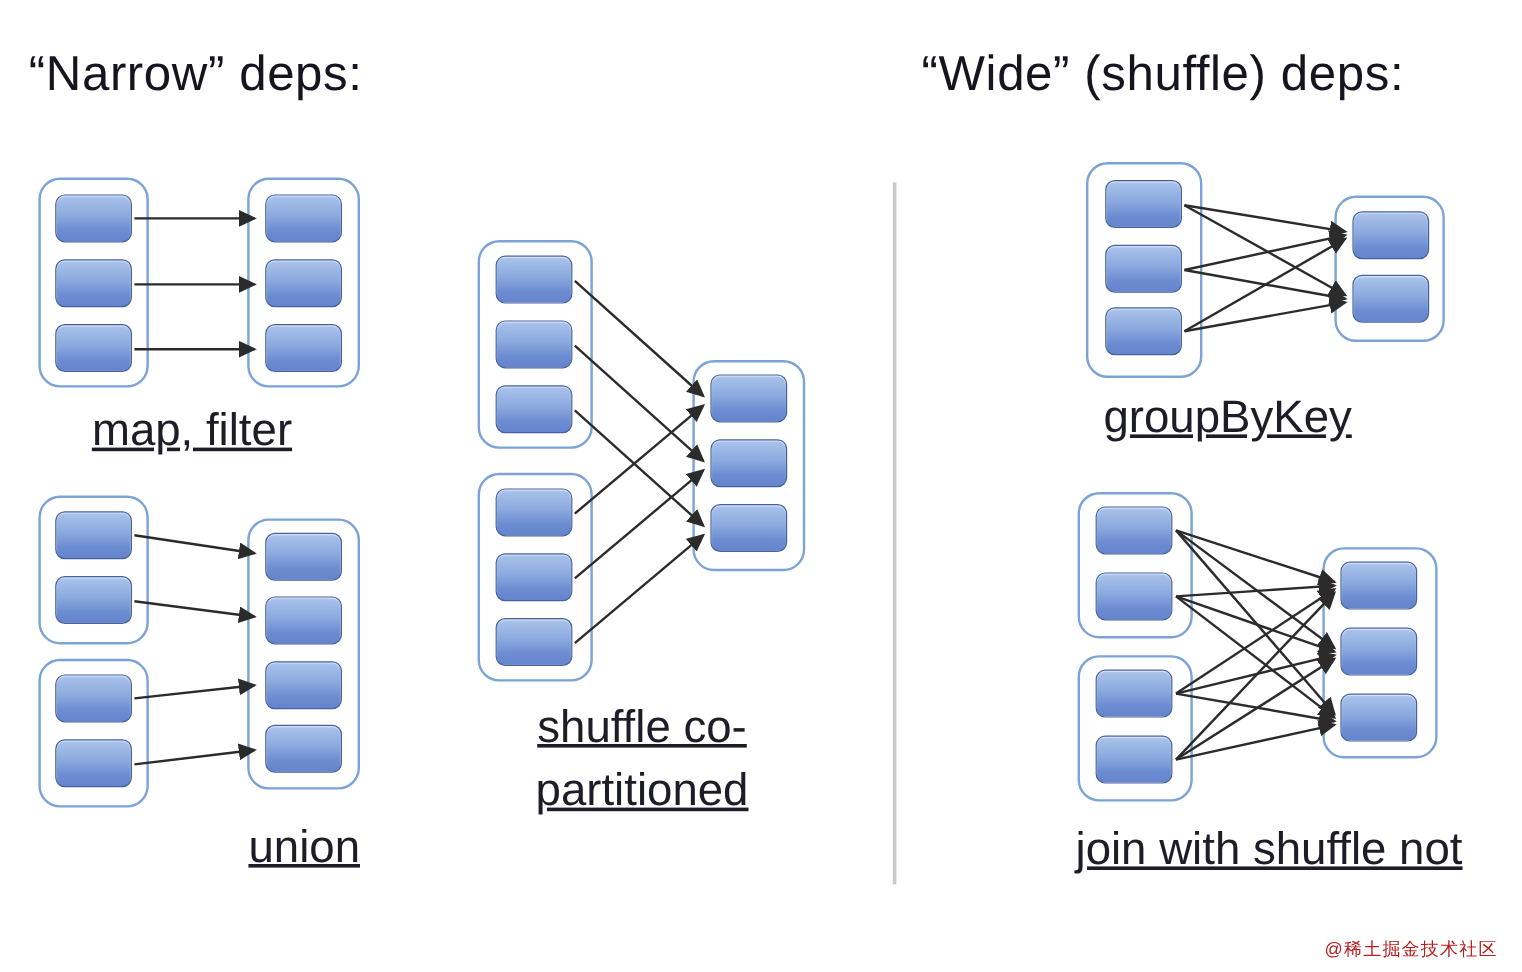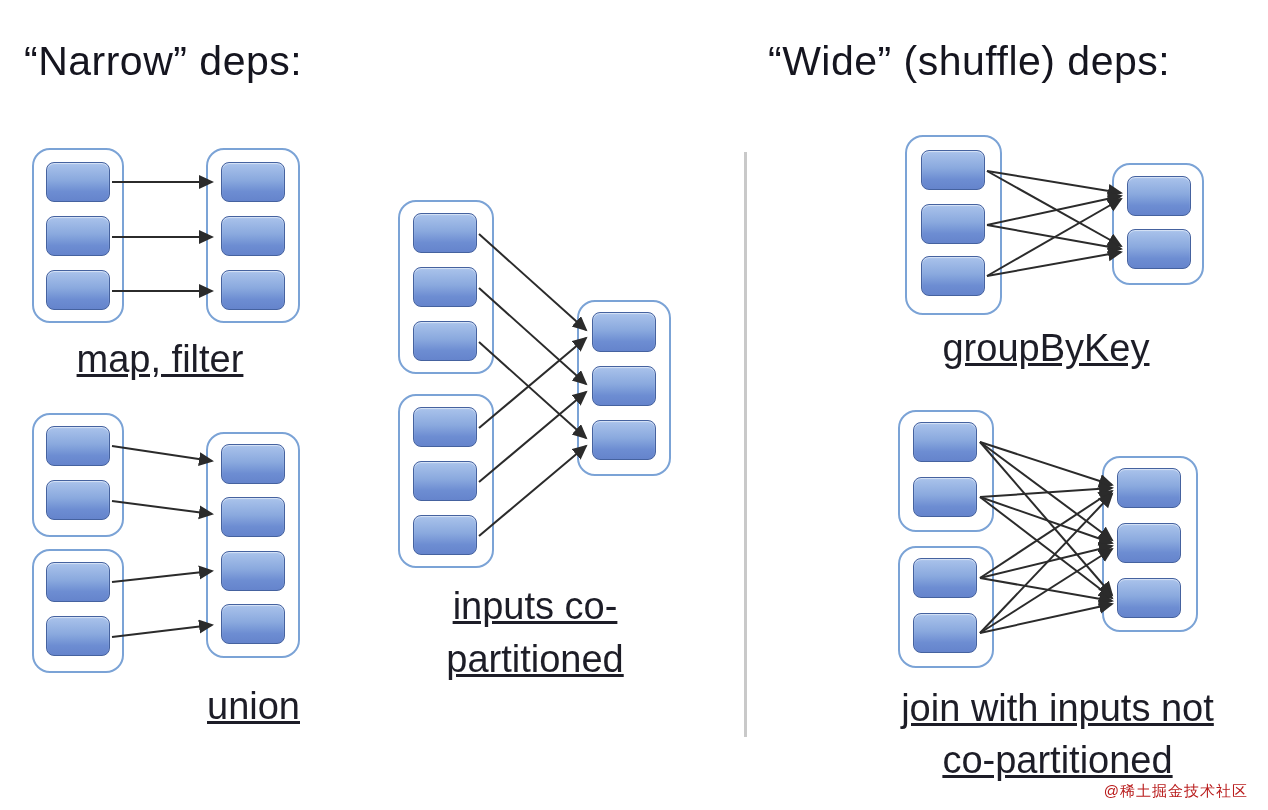--- a/index.html
+++ b/index.html
@@ -66,50 +66,49 @@
     <div class="part" style="left:413px;top:321px;"></div>
     <div class="rdd" style="left:398px;top:394px;width:96px;height:174px;"></div>
     <div class="part" style="left:413px;top:407px;"></div>
     <div class="part" style="left:413px;top:461px;"></div>
     <div class="part" style="left:413px;top:515px;"></div>
     <div class="rdd" style="left:577px;top:300px;width:94px;height:176px;"></div>
     <div class="part" style="left:592px;top:312px;"></div>
     <div class="part" style="left:592px;top:366px;"></div>
     <div class="part" style="left:592px;top:420px;"></div>
     <div class="diagram-label" style="left:390px;top:580px;width:290px;line-height:53px;">
-      <div>inputs co-</div>
+      <div>shuffle co-</div>
       <div>partitioned</div>
     </div>
   </div>
 
   <div>
     <div class="rdd" style="left:905px;top:135px;width:97px;height:180px;"></div>
     <div class="part" style="left:921px;top:150px;"></div>
     <div class="part" style="left:921px;top:204px;"></div>
     <div class="part" style="left:921px;top:256px;"></div>
     <div class="rdd" style="left:1112px;top:163px;width:92px;height:122px;"></div>
     <div class="part" style="left:1127px;top:176px;"></div>
     <div class="part" style="left:1127px;top:229px;"></div>
-    <div class="diagram-label" style="left:896px;top:322px;width:300px;">groupByKey</div>
+    <div class="diagram-label" style="left:873px;top:322px;width:300px;">groupByKey</div>
   </div>
 
   <div>
     <div class="rdd" style="left:898px;top:410px;width:96px;height:122px;"></div>
     <div class="part" style="left:913px;top:422px;"></div>
     <div class="part" style="left:913px;top:477px;"></div>
     <div class="rdd" style="left:898px;top:546px;width:96px;height:122px;"></div>
     <div class="part" style="left:913px;top:558px;"></div>
     <div class="part" style="left:913px;top:613px;"></div>
     <div class="rdd" style="left:1102px;top:456px;width:96px;height:176px;"></div>
     <div class="part" style="left:1117px;top:468px;"></div>
     <div class="part" style="left:1117px;top:523px;"></div>
     <div class="part" style="left:1117px;top:578px;"></div>
     <div class="diagram-label" style="left:850px;top:682px;width:415px;">
-      <div>join with inputs not</div>
-      <div>co-partitioned</div>
+      <div>join with shuffle not</div>
     </div>
   </div>
 
   <svg class="overlay" viewBox="0 0 1268 810" xmlns="http://www.w3.org/2000/svg">
     <defs>
       <marker id="ah" markerWidth="8" markerHeight="8" refX="6.5" refY="3.5" orient="auto">
         <path d="M0,0 L7.5,3.5 L0,7 z" fill="#2b2b2b"></path>
       </marker>
     </defs>
     <g stroke="#2b2b2b" stroke-width="2" fill="none">

